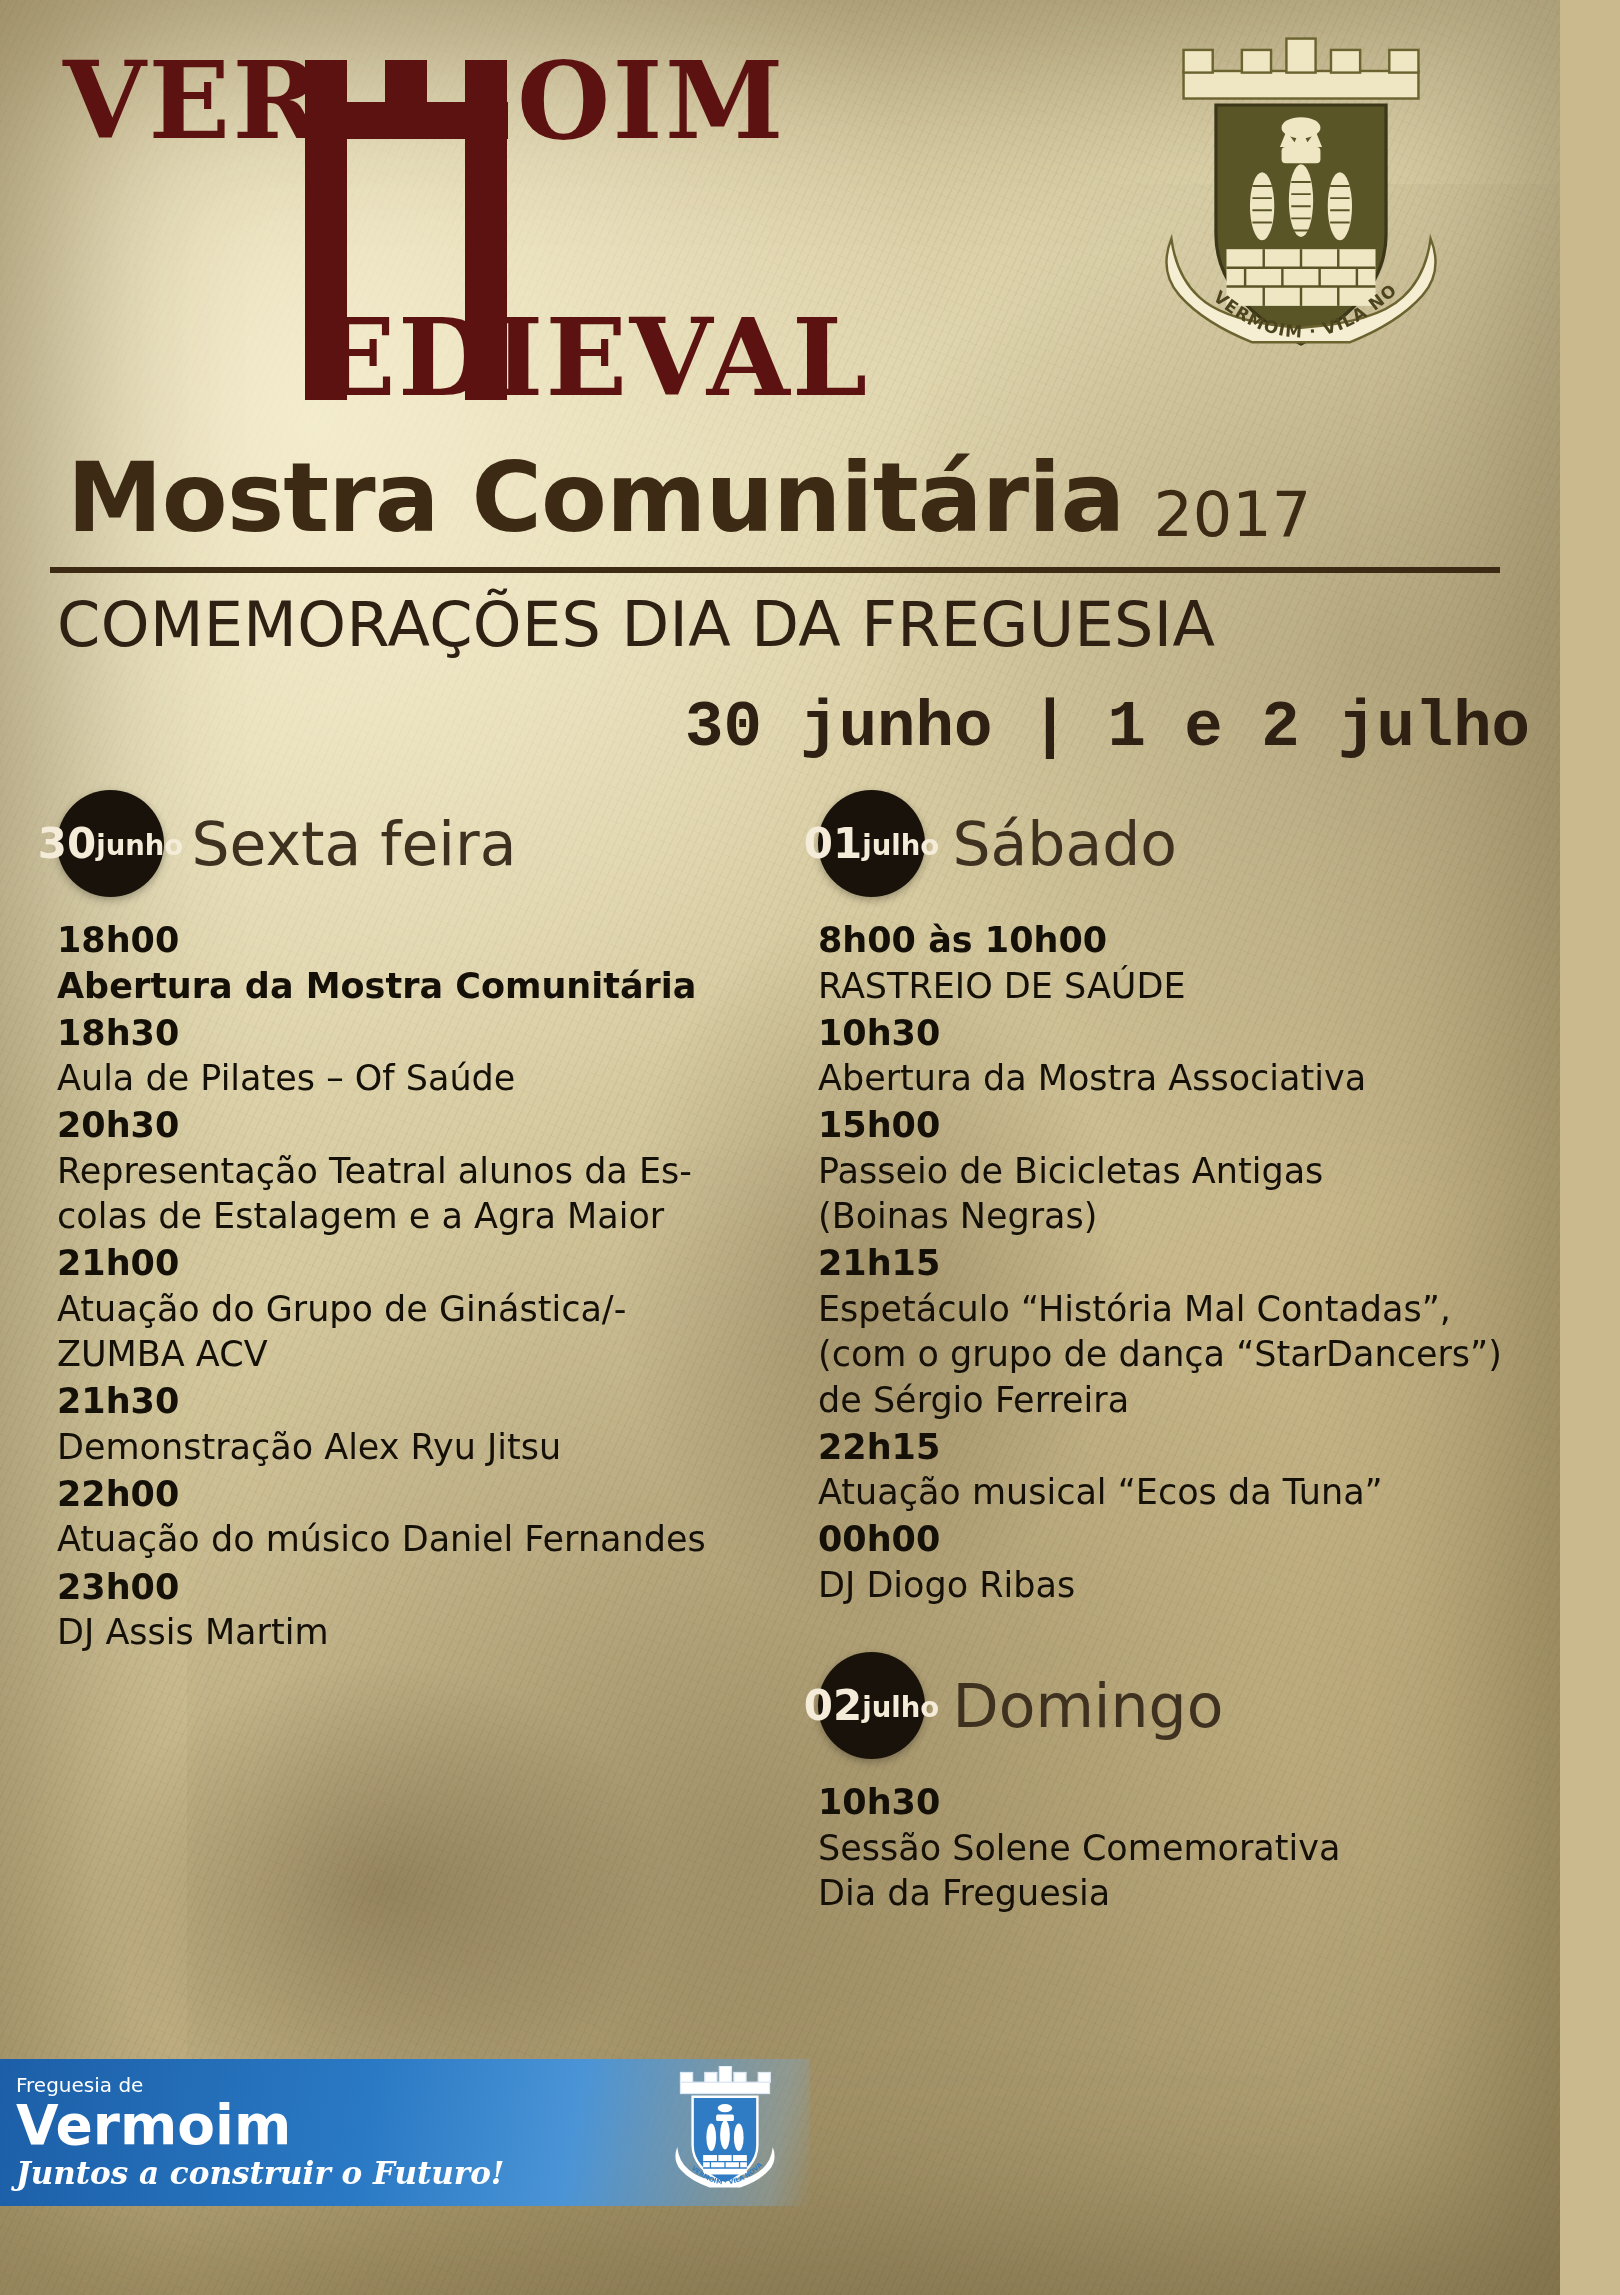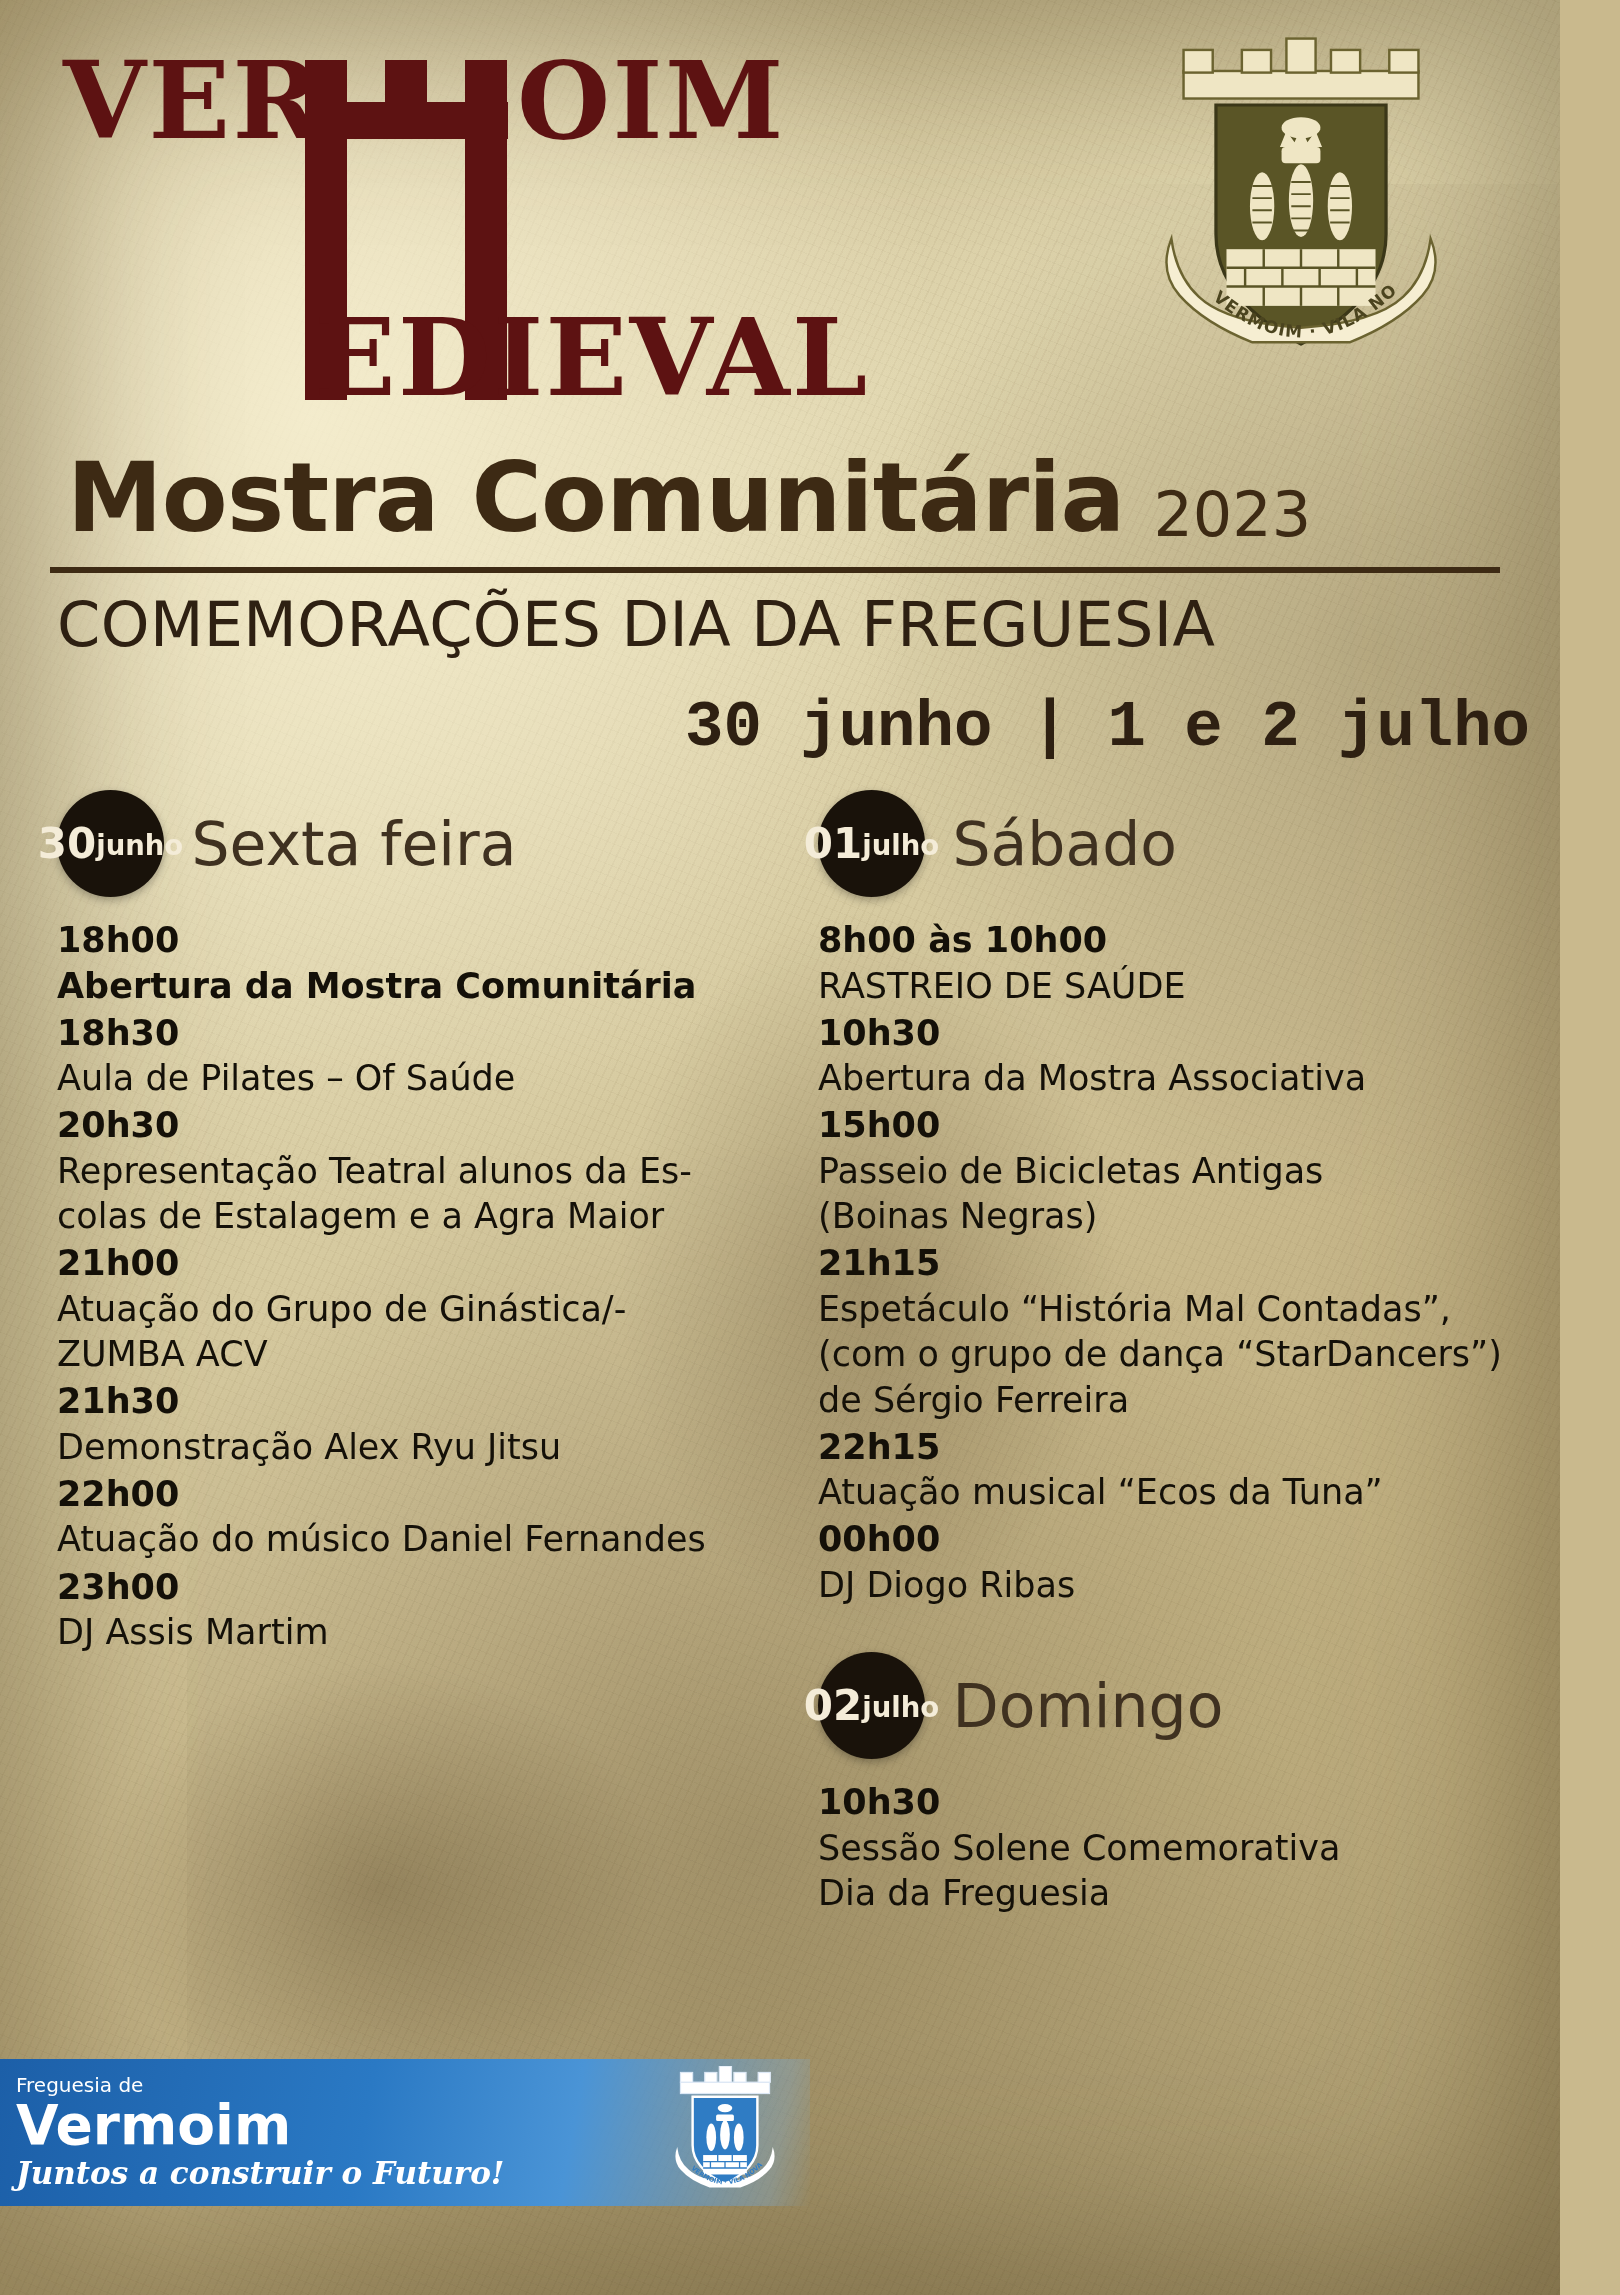--- a/index.html
+++ b/index.html
@@ -323,21 +323,21 @@
       <div class="merlon m3"></div>
       <div class="band"></div>
       <div class="leg l1"></div>
       <div class="leg l2"></div>
     </div>
     <div class="word-medieval">EDIEVAL</div>
   </div>
 
   <div class="mostra-row">
     <span class="mostra">Mostra Comunitária</span>
-    <span class="year">2023</span>
+    <span class="year">2017</span>
   </div>
   <div class="rule"></div>
   <div class="comemoracoes">COMEMORAÇÕES DIA DA FREGUESIA</div>
   <div class="dates">30 junho | 1 e 2 julho</div>
 
   <div class="crest">
     <svg viewBox="0 0 400 480" width="324" height="389">
 
       <g fill="#efe6c4" stroke="#6b6330" stroke-width="3">
         <rect x="55" y="48" width="290" height="34"></rect>

